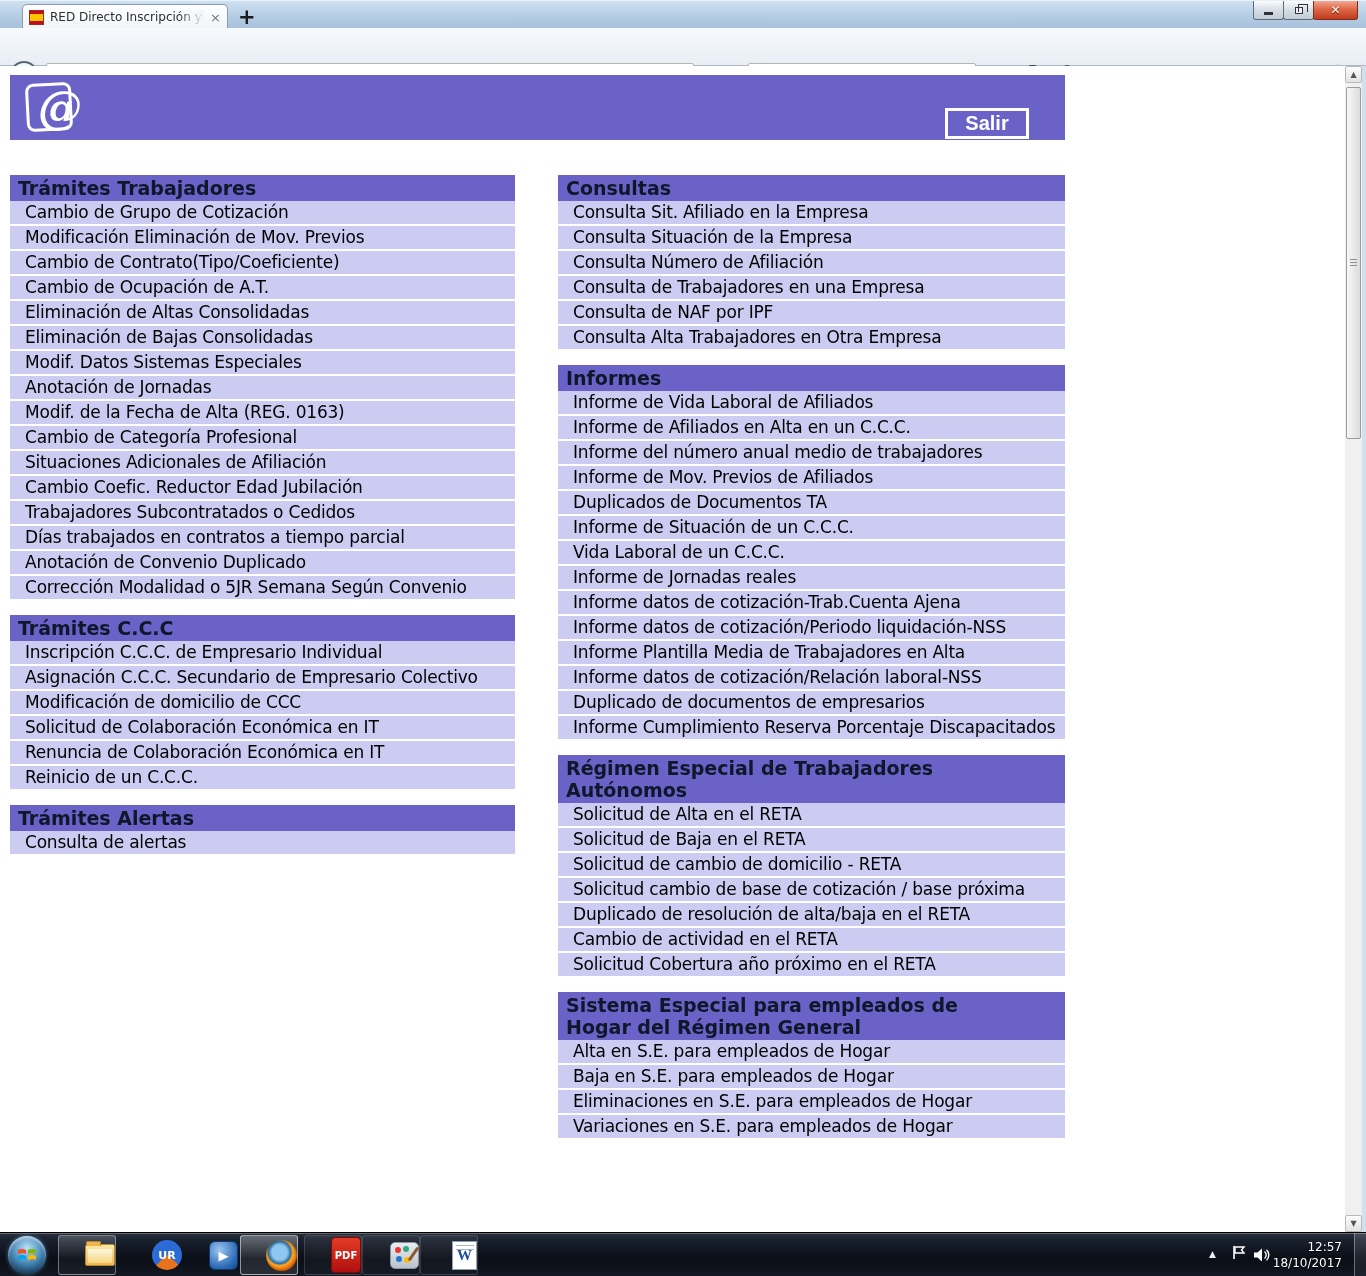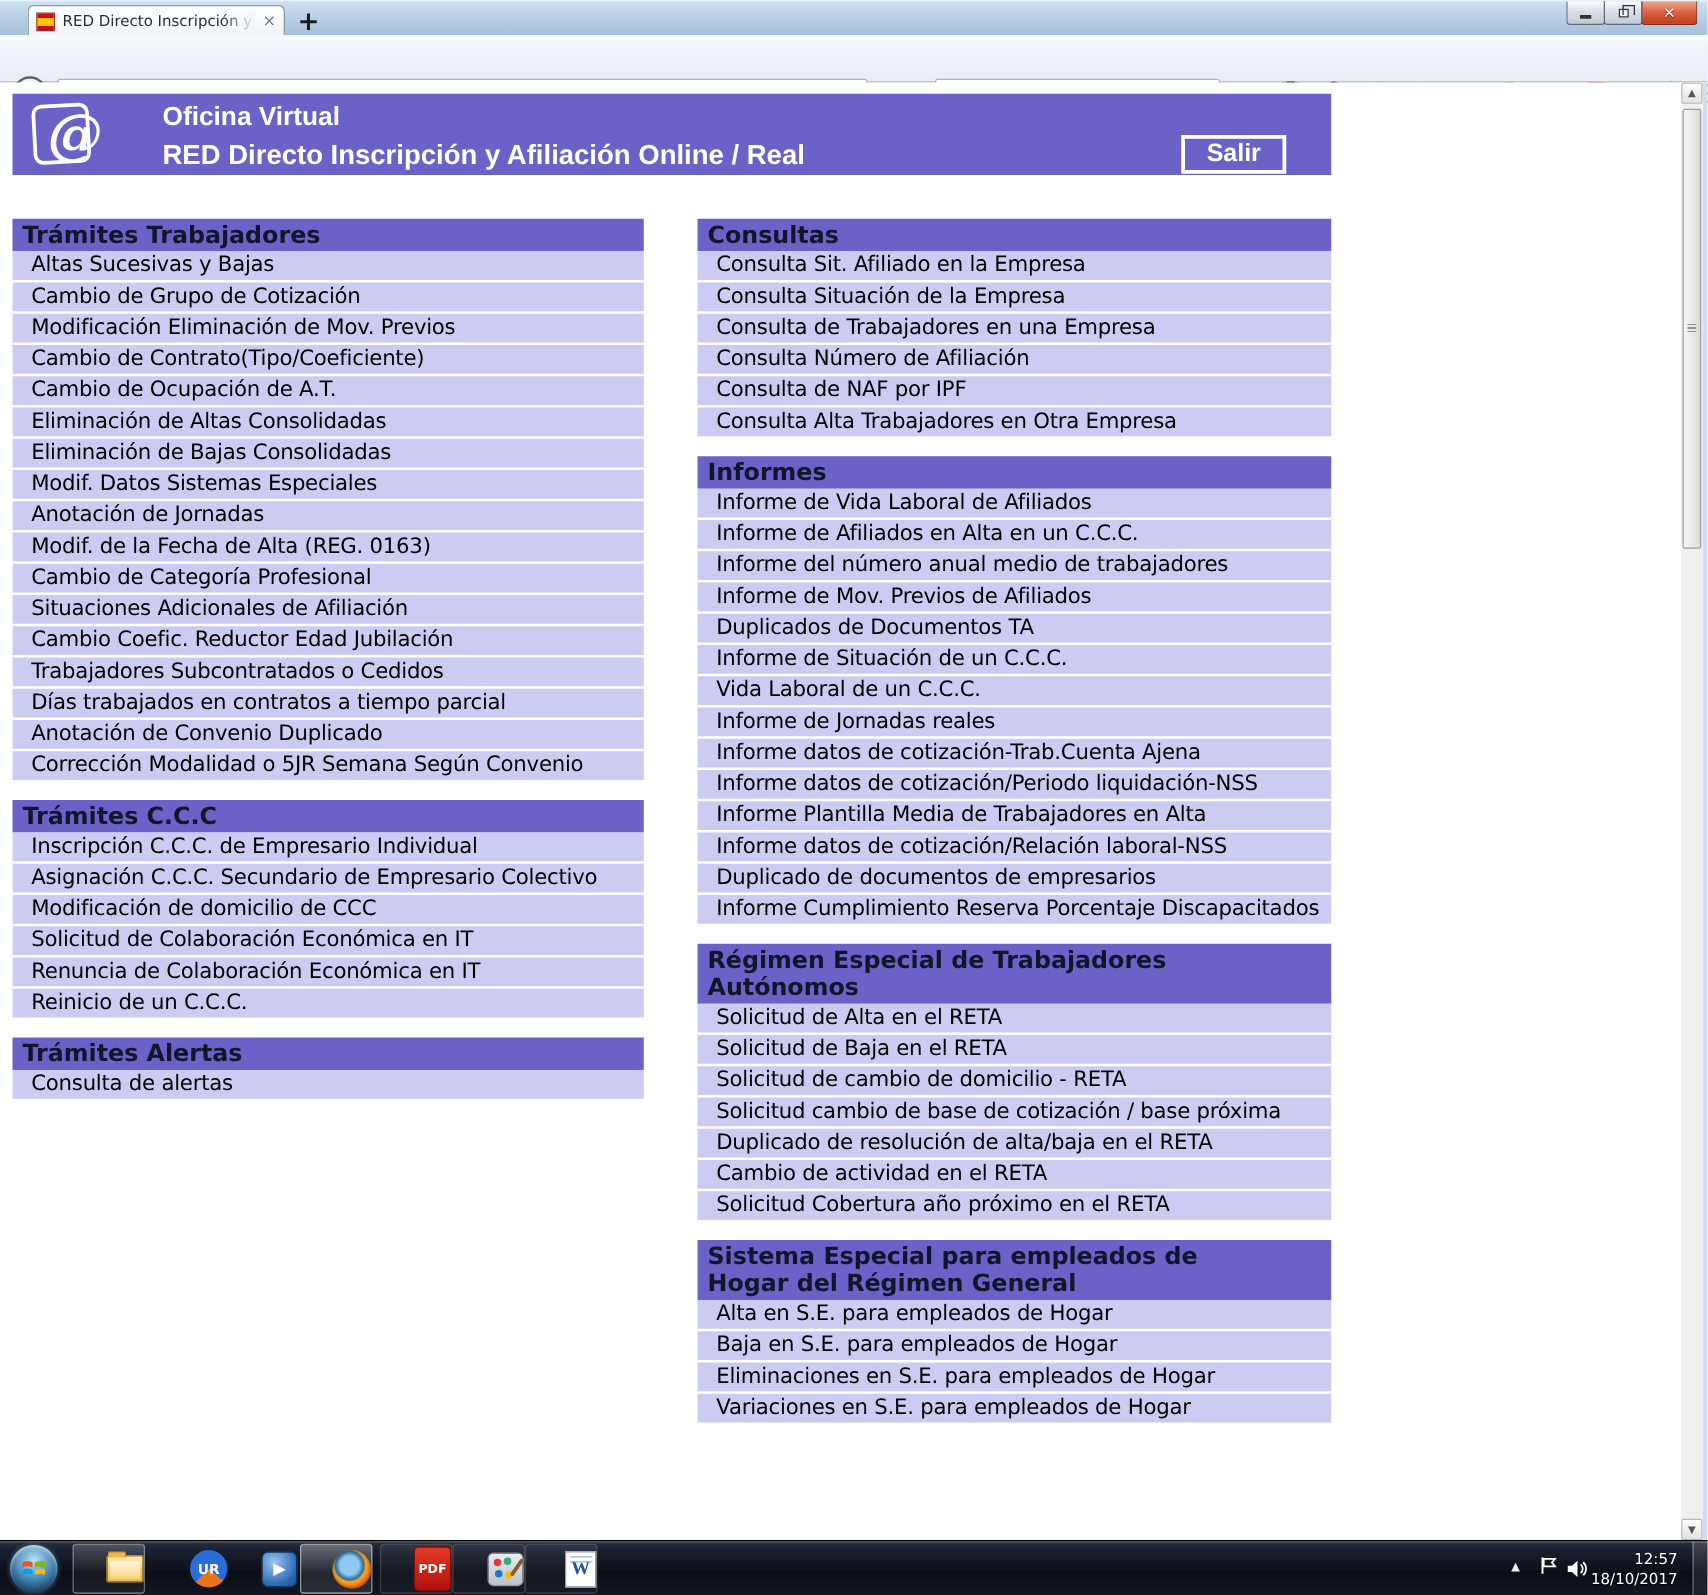--- a/index.html
+++ b/index.html
@@ -253,32 +253,27 @@
       </span>
   </div>
 </div>
 
 <div class="content">
   <div class="banner">
     <div class="logo">
       <span class="logo-frame"></span>
       <span class="logo-at">@</span>
     </div>
-    <div class="banner-titles">
-      <div class="banner-line1">Oficina Virtual</div>
-      <div class="banner-line2">RED Directo Inscripción y Afiliación Online / Real</div>
-    </div>
     <div class="salir-btn">Salir</div>
   </div>
 
   <div class="menu-col col-left">
       <div class="menu-section">
         <div class="sec-header">Trámites Trabajadores</div>
         <div class="sec-items">
-          <a class="menu-item" href="#">Altas Sucesivas y Bajas</a>
           <a class="menu-item" href="#">Cambio de Grupo de Cotización</a>
           <a class="menu-item" href="#">Modificación Eliminación de Mov. Previos</a>
           <a class="menu-item" href="#">Cambio de Contrato(Tipo/Coeficiente)</a>
           <a class="menu-item" href="#">Cambio de Ocupación de A.T.</a>
           <a class="menu-item" href="#">Eliminación de Altas Consolidadas</a>
           <a class="menu-item" href="#">Eliminación de Bajas Consolidadas</a>
           <a class="menu-item" href="#">Modif. Datos Sistemas Especiales</a>
           <a class="menu-item" href="#">Anotación de Jornadas</a>
           <a class="menu-item" href="#">Modif. de la Fecha de Alta (REG. 0163)</a>
           <a class="menu-item" href="#">Cambio de Categoría Profesional</a>
@@ -307,22 +302,22 @@
           <a class="menu-item" href="#">Consulta de alertas</a>
         </div>
       </div>
     </div>
   <div class="menu-col col-right">
       <div class="menu-section">
         <div class="sec-header">Consultas</div>
         <div class="sec-items">
           <a class="menu-item" href="#">Consulta Sit. Afiliado en la Empresa</a>
           <a class="menu-item" href="#">Consulta Situación de la Empresa</a>
+          <a class="menu-item" href="#">Consulta Número de Afiliación</a>
           <a class="menu-item" href="#">Consulta de Trabajadores en una Empresa</a>
-          <a class="menu-item" href="#">Consulta Número de Afiliación</a>
           <a class="menu-item" href="#">Consulta de NAF por IPF</a>
           <a class="menu-item" href="#">Consulta Alta Trabajadores en Otra Empresa</a>
         </div>
       </div>
       <div class="menu-section">
         <div class="sec-header">Informes</div>
         <div class="sec-items">
           <a class="menu-item" href="#">Informe de Vida Laboral de Afiliados</a>
           <a class="menu-item" href="#">Informe de Afiliados en Alta en un C.C.C.</a>
           <a class="menu-item" href="#">Informe del número anual medio de trabajadores</a>

